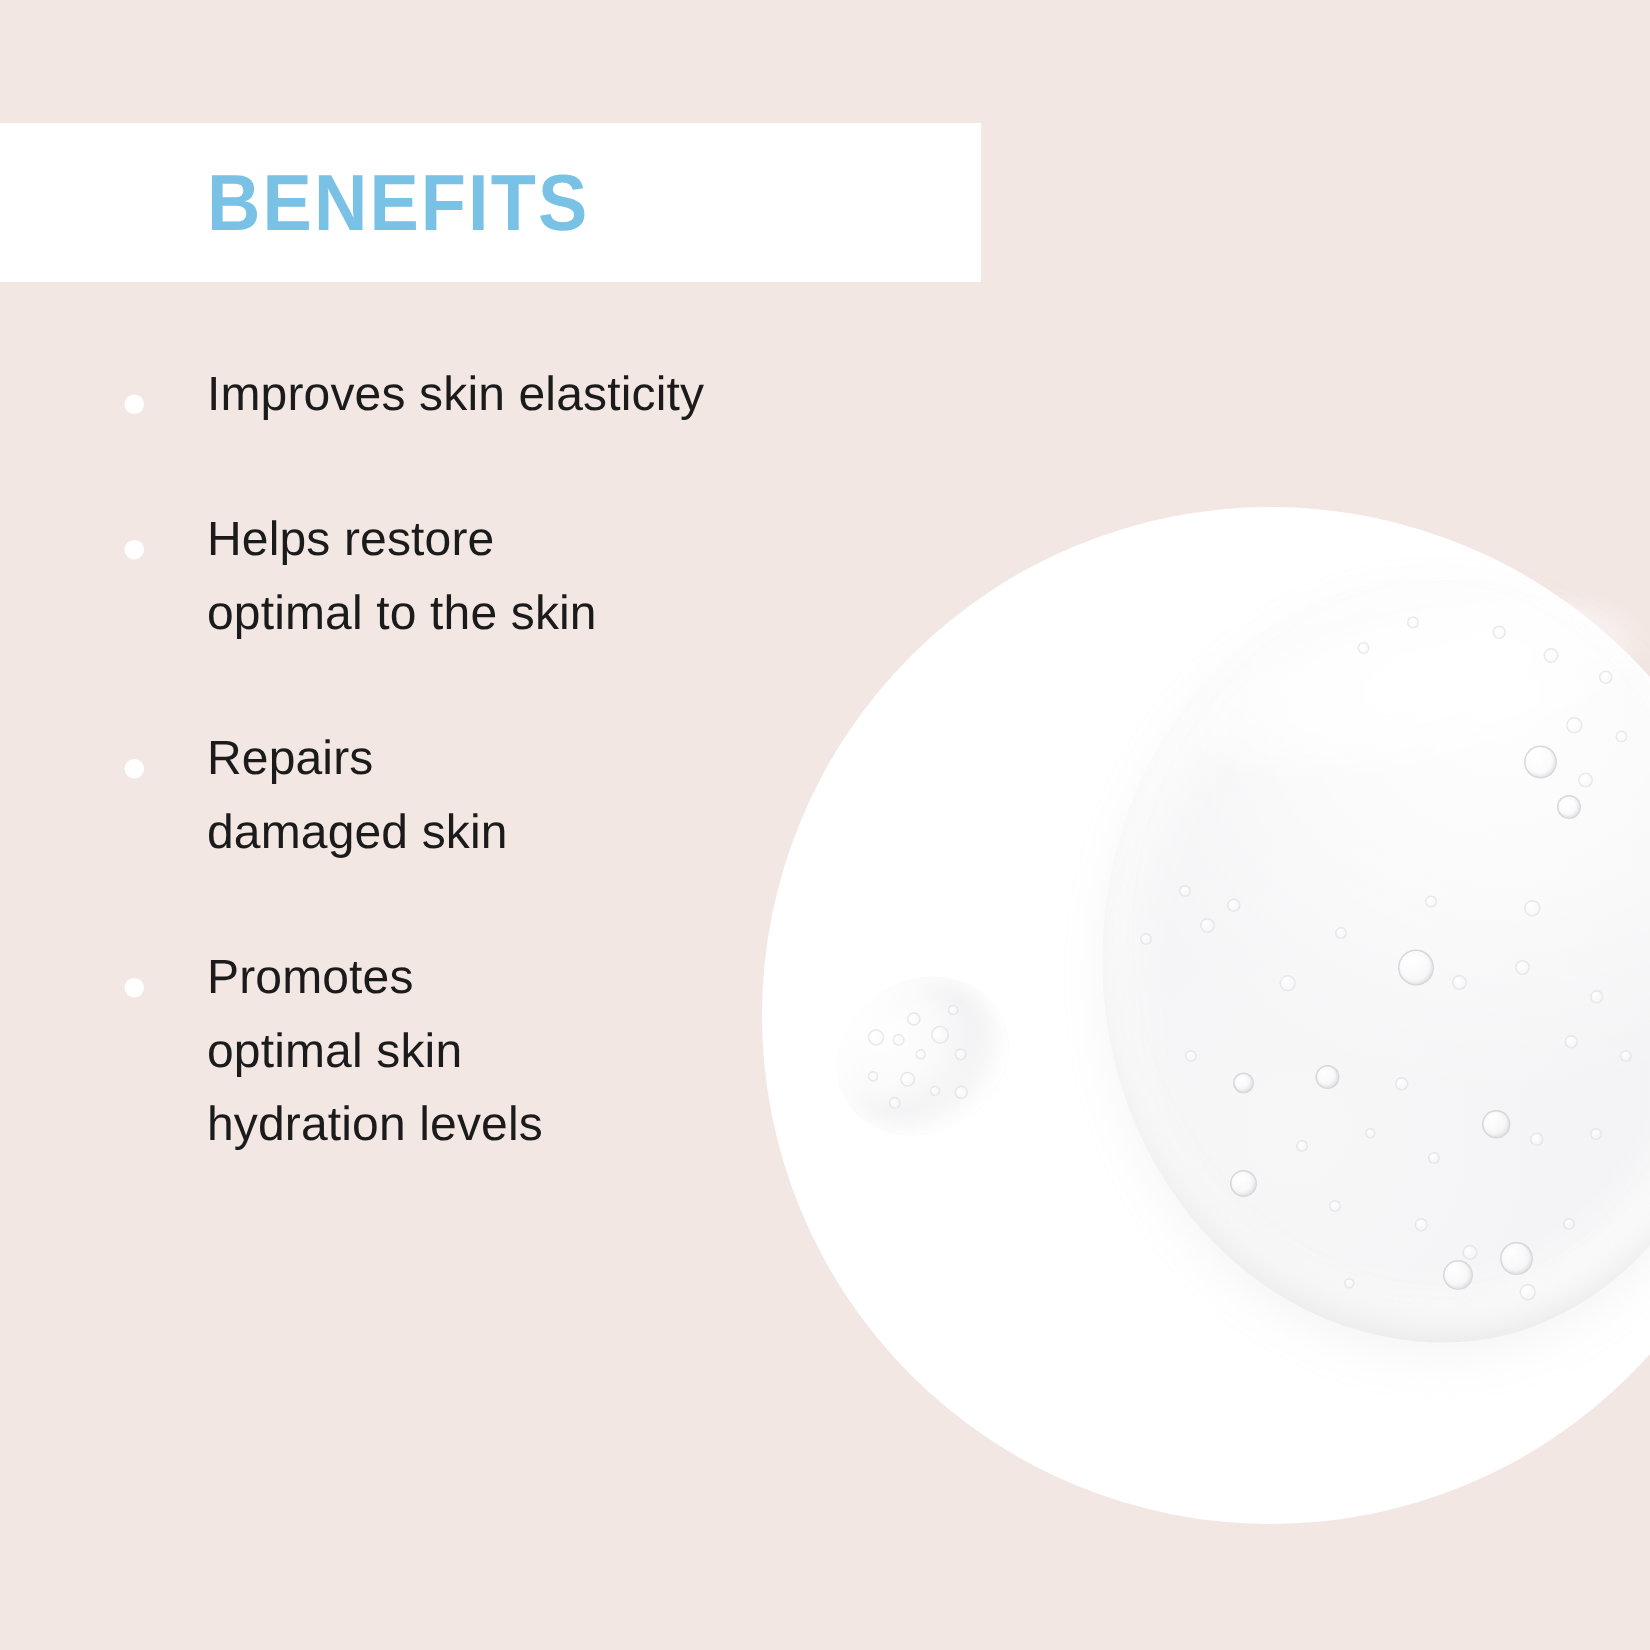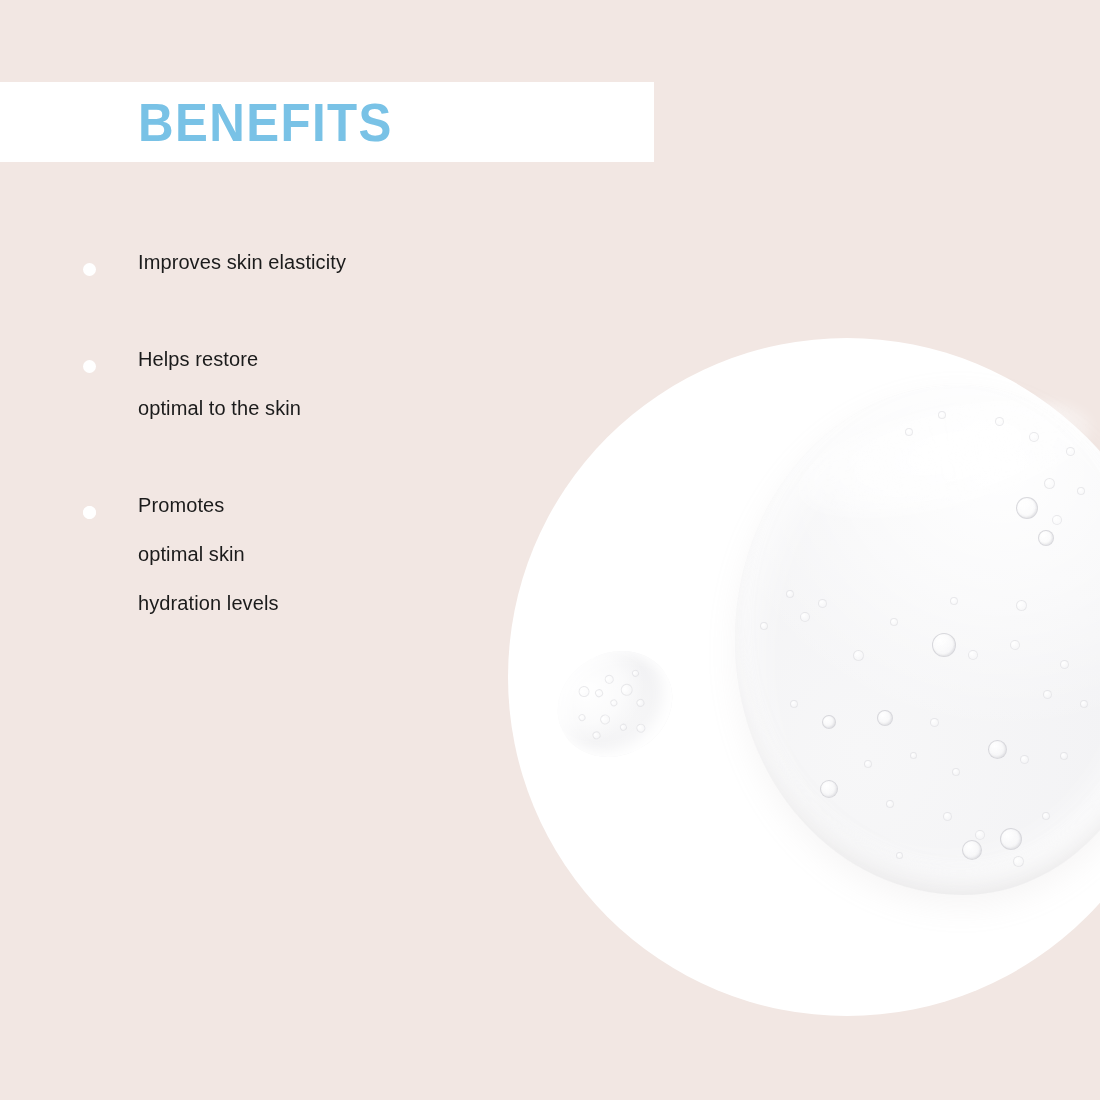--- a/index.html
+++ b/index.html
@@ -101,21 +101,21 @@
     border-color: rgba(205,205,211,0.40);
     box-shadow: none;
   }
 
   
   .header-band {
     position: absolute;
     left: 0;
     top: 82px;
     width: 654px;
-    height: 80px;
+    height: 106px;
     background: #ffffff;
     display: flex;
     align-items: center;
   }
   .header-title {
     margin-left: 138px;
     color: #79c2e6;
     font-family: "Liberation Sans Narrow", "Liberation Sans", sans-serif;
     font-weight: bold;
     font-size: 53px;
@@ -148,21 +148,21 @@
     left: 5px;
     top: 25px;
     width: 13px;
     height: 13px;
     border-radius: 50%;
     background: #ffffff;
   }
   .benefit-text {
     color: #1b1b1b;
     font-family: "Liberation Sans", sans-serif;
-    font-size: 20px;
+    font-size: 32px;
     line-height: 49px;
     letter-spacing: 0.1px;
     font-weight: 400;
     white-space: pre-line;
   }
 </style>
 </head>
 <body>
 
 <div id="poster">
@@ -248,20 +248,22 @@
       <span class="benefit-dot"></span>
       <span class="benefit-text">Improves skin elasticity</span>
     </li>
     <li class="benefit-item">
       <span class="benefit-dot"></span>
       <span class="benefit-text">Helps restore
 optimal to the skin</span>
     </li>
     <li class="benefit-item">
       <span class="benefit-dot"></span>
+      <span class="benefit-text">Repairs
+damaged skin</span>
     </li>
     <li class="benefit-item">
       <span class="benefit-dot"></span>
       <span class="benefit-text">Promotes
 optimal skin
 hydration levels</span>
     </li>
   </ul>
 
 </div>

